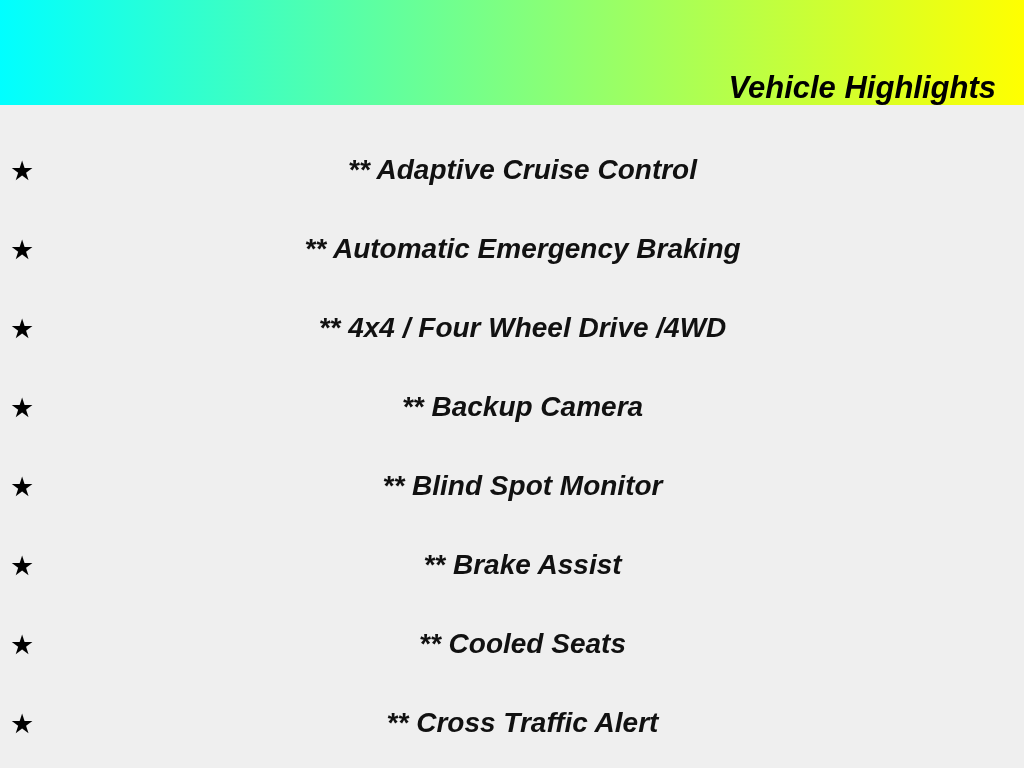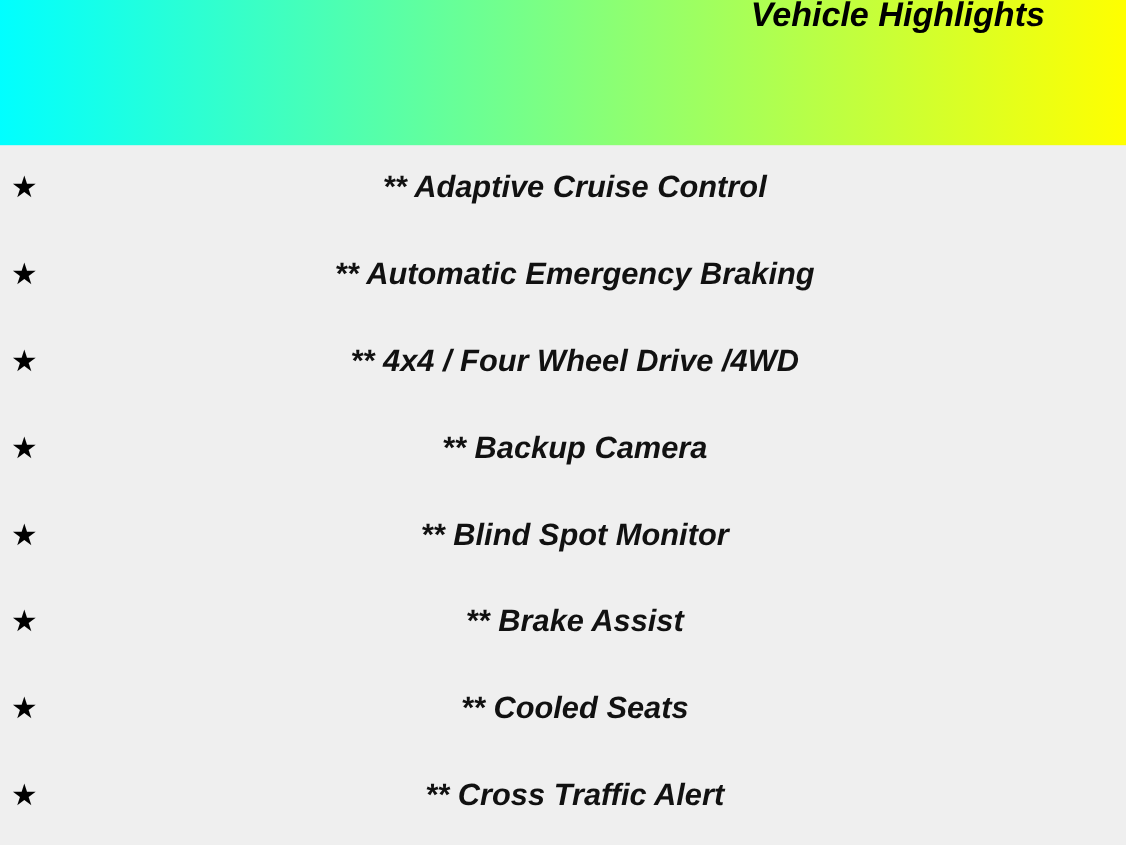--- a/index.html
+++ b/index.html
@@ -22,27 +22,27 @@
     background: #efefef;
     overflow: hidden;
   }
 
   
   #header-banner {
     position: absolute;
     top: 0;
     left: 0;
     width: 1024px;
-    height: 132px;
+    height: 105px;
     background: linear-gradient(to right, #00ffff 0%, #ffff00 100%);
     box-sizing: border-box;
     display: flex;
-    align-items: flex-start;
+    align-items: flex-end;
     justify-content: flex-end;
-    padding-right: 74px;
+    padding-right: 28px;
   }
 
   #header-title {
     font-size: 31px;
     font-weight: bold;
     font-style: italic;
     color: #000000;
     letter-spacing: 0px;
     line-height: 1;
     white-space: nowrap;

